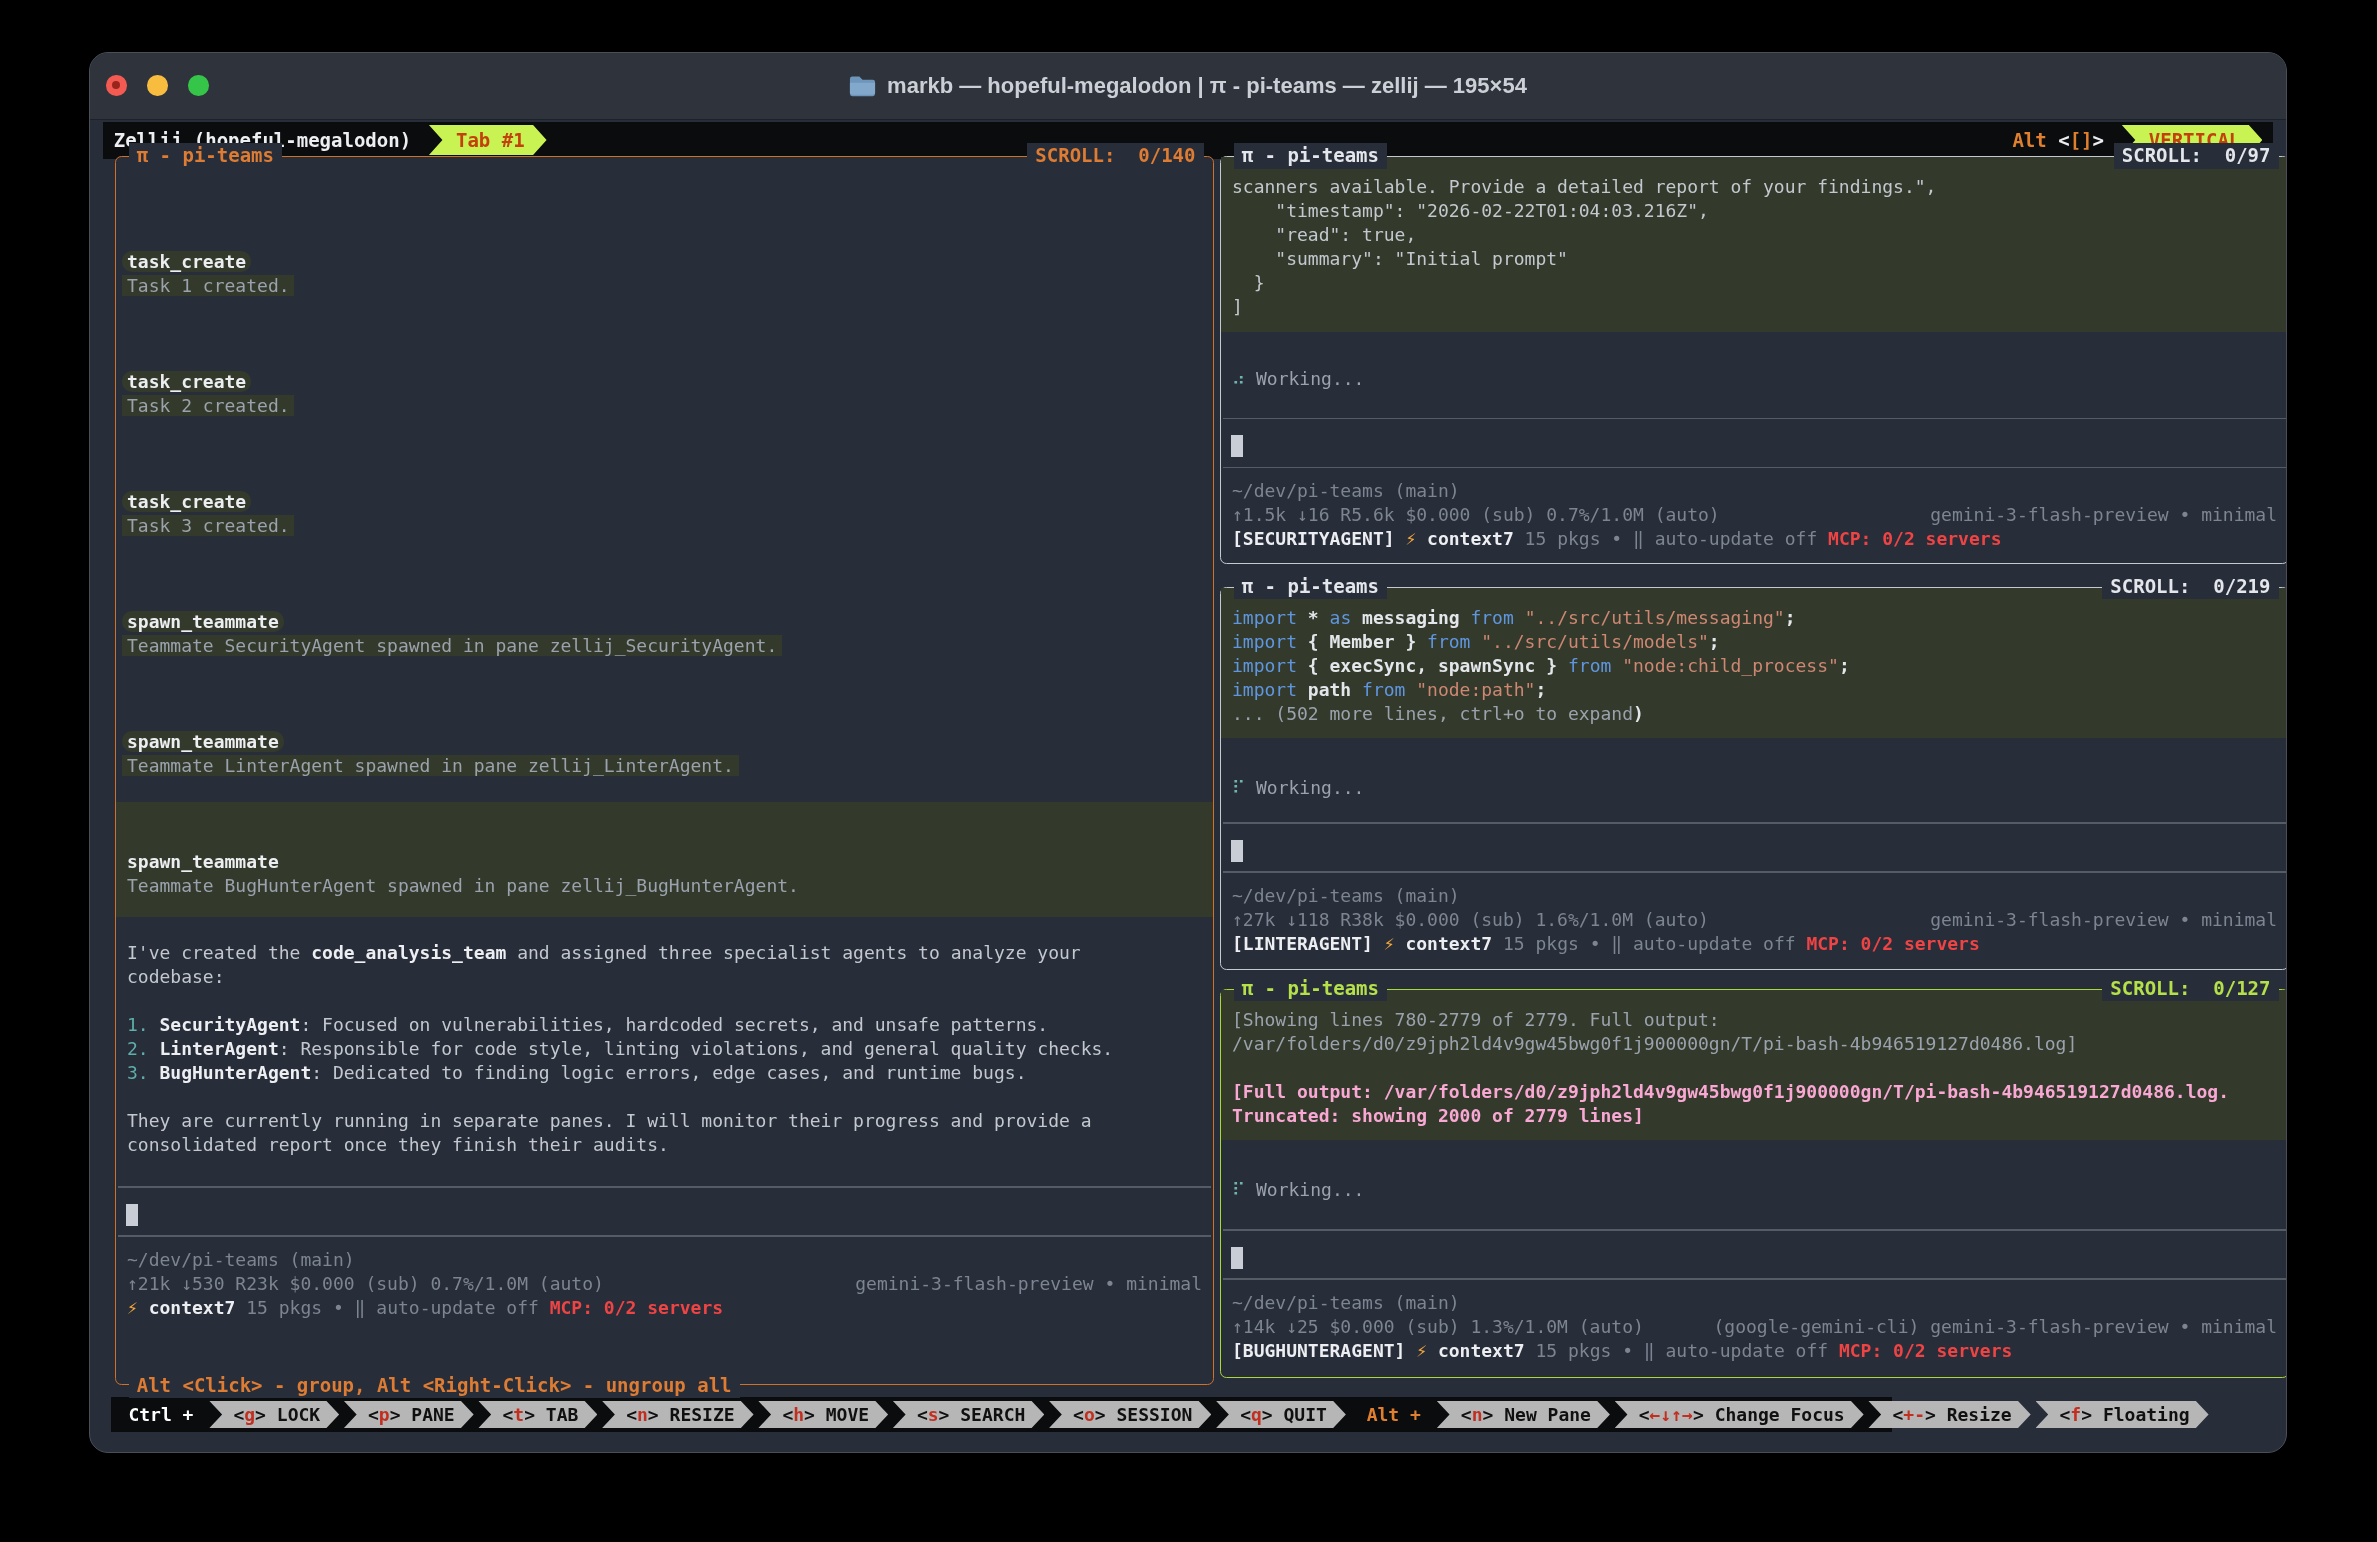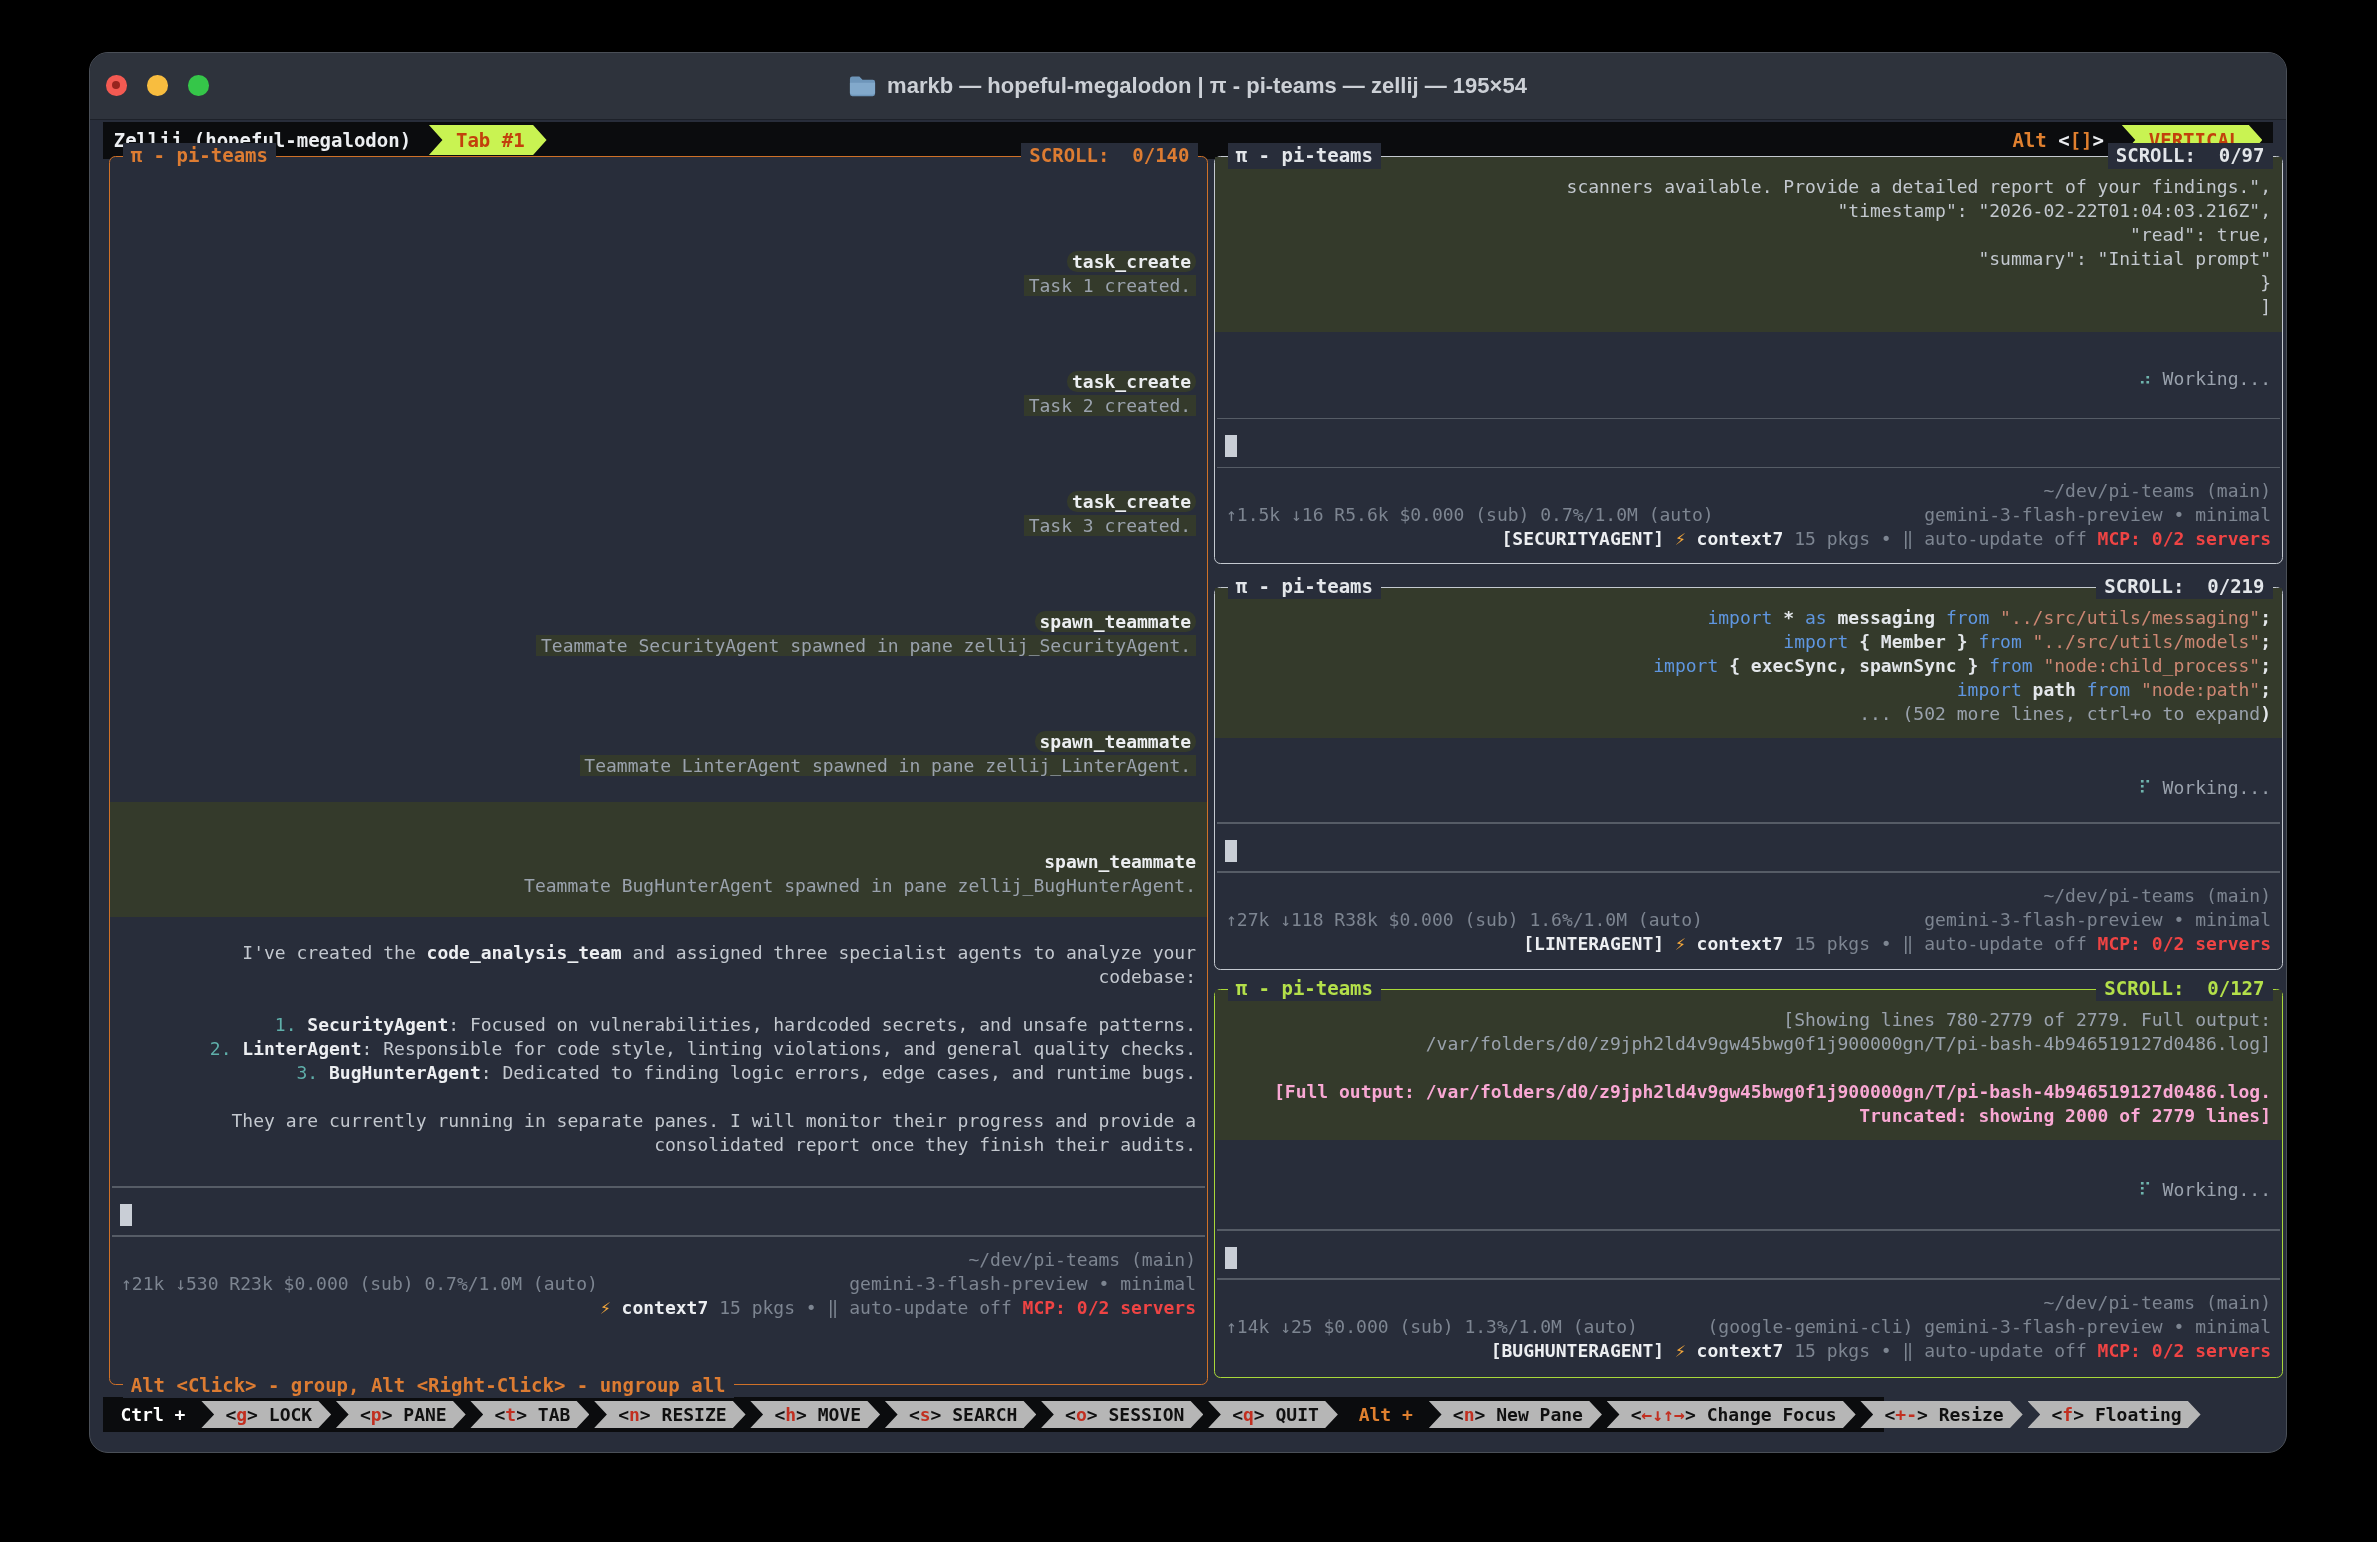--- a/index.html
+++ b/index.html
@@ -25,21 +25,21 @@
   
   .tabbar { margin:1.6px 12.7px 0; height:37px; background:#0b0c0e; display:flex; align-items:center;
             padding:0 11px; font-size:19px; font-weight:bold; color:#eceef1; white-space:pre; }
   .tabspacer { flex:1; }
   .ribbon { display:inline-flex; align-items:center; height:30px; background:#c9f352; color:#c2410c;
             font-weight:bold; font-size:19px; padding:0 22px 0 27px; margin-left:6.4px; white-space:pre;
             clip-path:polygon(0 0, calc(100% - 13.5px) 0, 100% 50%, calc(100% - 13.5px) 100%, 0 100%, 13.5px 50%); }
   .hint-mod { color:#e0802f; } .hint-keys { color:#e0802f; } .hint-brk { color:#eceef1; }
 
   
-  .workspace { position:absolute; left:0; top:105px; width:100%; height:1239px;text-align:right; }
+  .workspace { position:absolute; left:6px; top:105px; width:100%; height:1239px; }
   .pane { position:absolute; background:#282d3a; border:1.6px solid #c4c9d0; border-radius:6.4px; }
   .pane.focus-orange { border-color:#cf7128; }
   .pane.focus-lime   { border-color:#a9d839; }
   .ptitle, .pscroll, .pfooter { position:absolute; height:25.4px; line-height:25.4px; background:#282d3a;
             padding:0 8px; font-weight:bold; font-size:19px; white-space:pre; z-index:3; }
   .ptitle { top:-14.3px; left:12.7px; } .pscroll { top:-14.3px; right:9.5px; } .pfooter { bottom:-13.5px; left:12.7px; }
   .c-orange { color:#dd7c32; } .c-white { color:#e3e6ea; } .c-lime { color:#b4e04a; }
 
   .pcontent { position:absolute; inset:0; overflow:hidden; display:flex; flex-direction:column;
               font-size:18px; }
@@ -53,21 +53,21 @@
   .cursorblock { width:12px; height:22px; background:#c9ced6; }
 
   .dim   { color:#7d8591; } .mid { color:#9aa2ad; } .body { color:#c3c8cf; }
   .boldw { color:#eceef1; font-weight:bold;border-radius:10px; }
   .teal  { color:#ef4444; font-weight:bold; } .cyan { color:#5fafaa; }
   .tk-blue { color:#5f96e0; } .tk-white { color:#e3e6ea; font-weight:bold; } .tk-salmon { color:#cd8773; }
   .yellow { color:#f9a8d4; font-weight:bold; }
   .zap { color:#f3a73b; } .spin { color:#6fb4ad; }
 
   
-  .keybar { position:absolute; left:13px; top:1344px; width:1781px; height:35px; background:#0b0c0e;
+  .keybar { position:absolute; left:21px; top:1344px; width:1781px; height:35px; background:#0b0c0e;
             display:flex; align-items:center; padding-left:11px; font-size:18px; white-space:pre; }
   .kprefix { color:#ffffff; font-weight:bold; padding:0 16px 0 6.4px; }
   .kalt { color:#e0802f; font-weight:bold; padding:0 16px; }
   .kribbon { display:inline-flex; align-items:center; height:27px; background:#b6b6b6; color:#101010;
              font-weight:bold; padding:0 19px 0 24px; margin-right:4.8px; white-space:pre;
              clip-path:polygon(0 0, calc(100% - 12.7px) 0, 100% 50%, calc(100% - 12.7px) 100%, 0 100%, 12.7px 50%); }
   .kred { color:#c22f20; }
   .kspacer { width:48px; }
 </style>
 </head>

